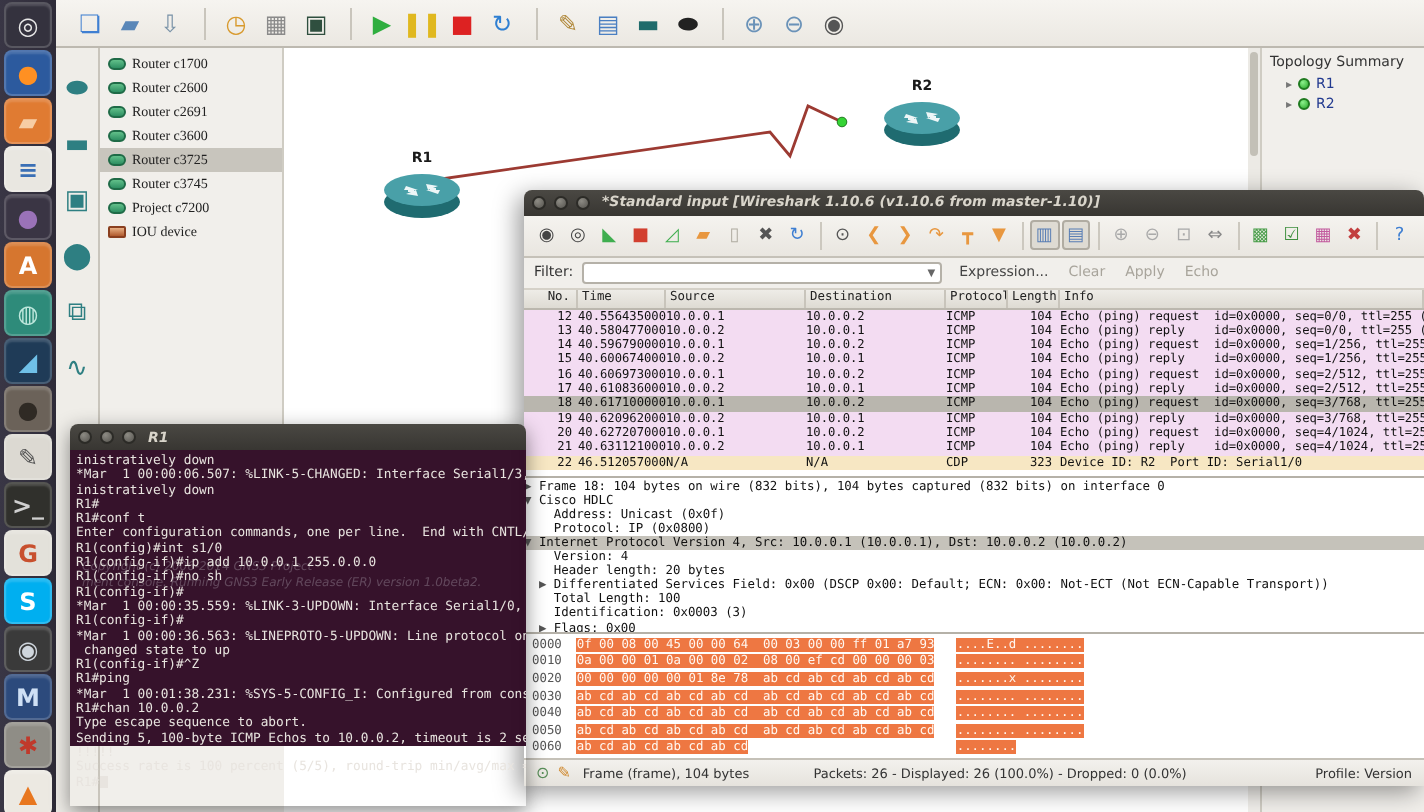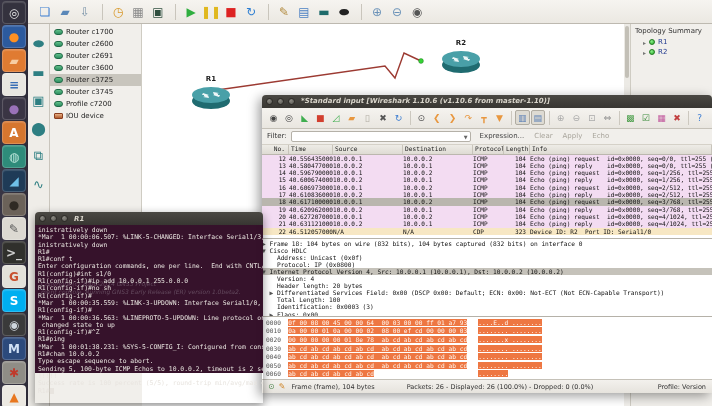--- a/index.html
+++ b/index.html
@@ -28,21 +28,21 @@
     background:#efede8; border-right:1px solid #c9c5bc; display:flex;
     flex-direction:column; align-items:center; padding-top:6px; }
   .dico { font-size:13px; color:#2e7f82; height:28px; display:flex; align-items:center; }
 
   
   #routers-panel { position:absolute; left:22px; top:24px; width:92px; height:195px;
     background:#f1efeb; border-right:1px solid #cfccc3; }
   #routers-title { height:13px; display:flex; align-items:center; padding:0 3px;
     font-size:7px; color:#333; border-bottom:1px solid #d8d5cc; }
   #routers-title .winbtns { margin-left:auto; font-size:6px; color:#777; letter-spacing:1px; }
-  #routers-list { padding:2px 0; }
+  #routers-list { padding:2px 0;font-family:Liberation Serif, serif; }
   .ritem { height:12px; display:flex; align-items:center; padding-left:4px;
     font-size:7px; color:#222; white-space:nowrap; }
   .ritem.sel { background:#c8c5bd; }
   .rpill { width:9px; height:6px; border-radius:3px; margin-right:3px;
     background:linear-gradient(#62c08a,#2e8f62); border:1px solid #1f6b47; flex:none; }
   .rpill.iou { border-radius:1px; background:linear-gradient(#e8b084,#b05a2e); border:1px solid #8a3f1f; }
 
   
   #canvas { position:absolute; left:114px; top:24px; width:482px; bottom:0; background:#ffffff; }
   #vscroll { position:absolute; left:596px; top:24px; width:6px; height:230px; background:#eceae5; }
@@ -192,21 +192,21 @@
         <div class="ritem sel">
           <span class="rpill"></span>
           <span>Router c3725</span>
         </div>
         <div class="ritem">
           <span class="rpill"></span>
           <span>Router c3745</span>
         </div>
         <div class="ritem">
           <span class="rpill"></span>
-          <span>Profile c7200</span>
+          <span>Project c7200</span>
         </div>
         <div class="ritem">
           <span class="rpill iou"></span>
           <span>IOU device</span>
         </div>
       </div>
   </div>
 
   <div id="canvas"></div>
   <div id="vscroll">

